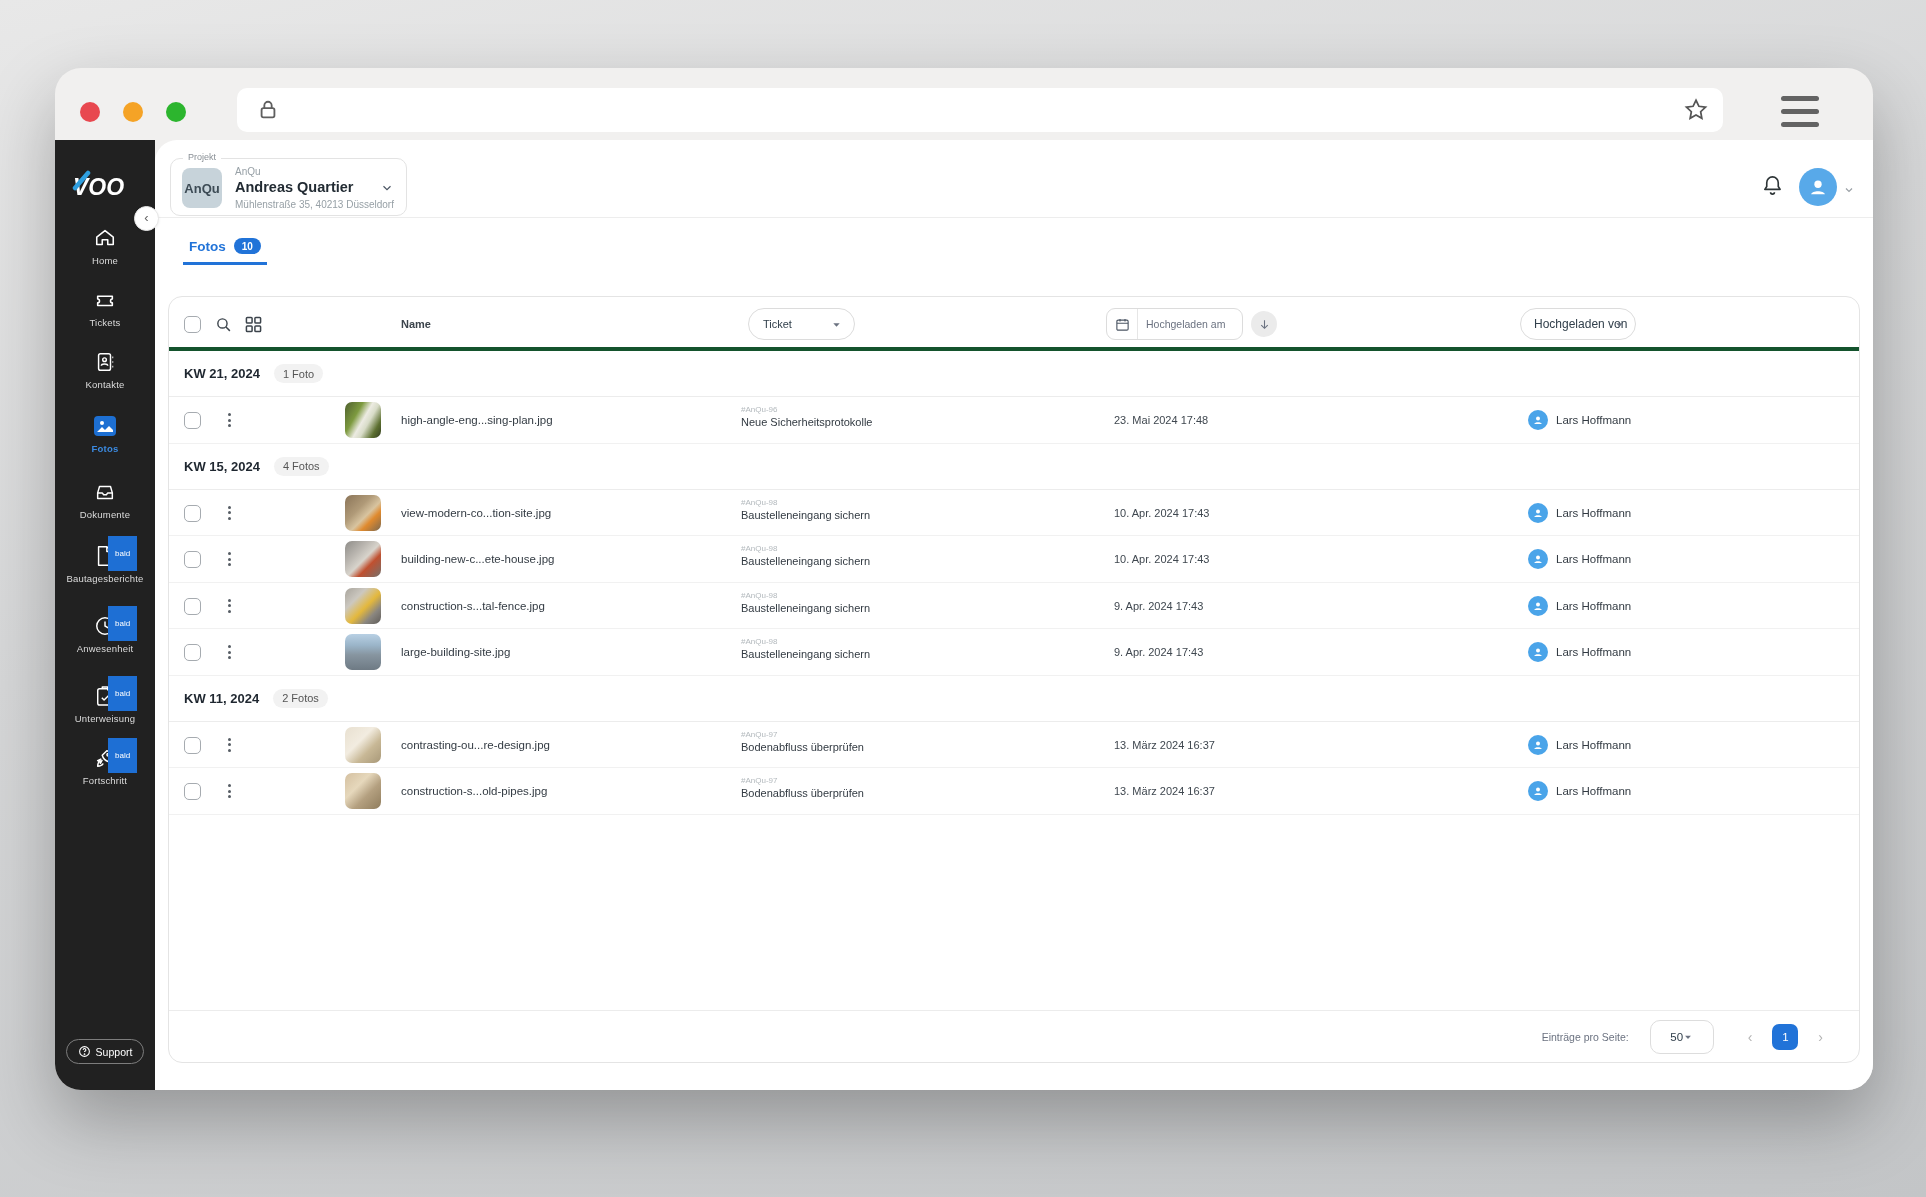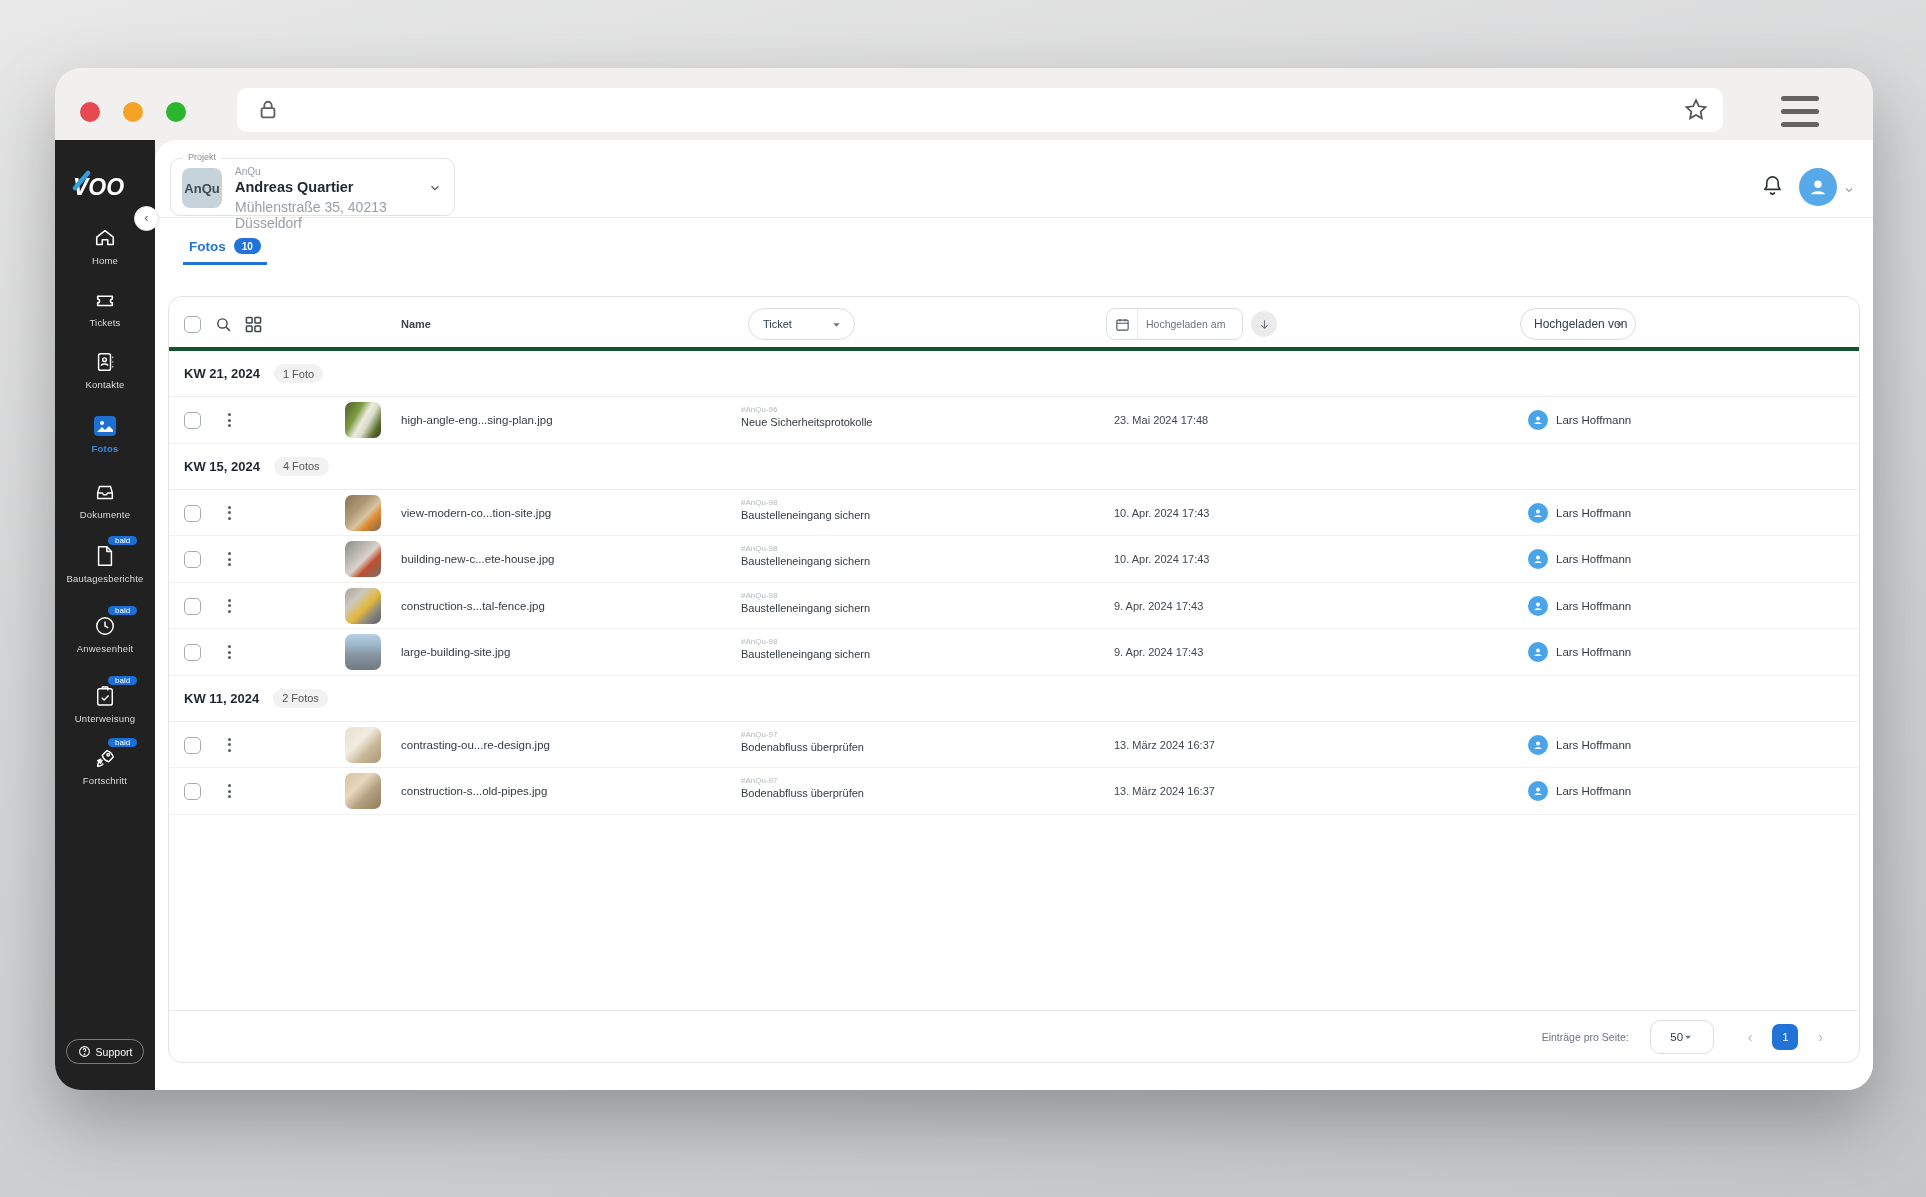--- a/index.html
+++ b/index.html
@@ -27,35 +27,35 @@
           border-top-left-radius:22px; border-bottom-right-radius:26px; }
 
   
   .logo { position:absolute; top:30px; left:0; width:100px; text-align:center; }
   .nav-item { position:absolute; left:0; width:100px; display:flex; flex-direction:column; align-items:center; cursor:pointer; }
   .nav-item .ic { position:relative; width:26px; height:24px; display:flex; align-items:center; justify-content:center; }
   .nav-item .lbl { margin-top:5px; font-size:9.5px; color:#dcdcdc; letter-spacing:.2px; line-height:11px;
                    max-width:82px; text-align:right; overflow-wrap:anywhere; }
   .nav-item.active .lbl { color:#3b8ae0; font-weight:700; }
   .badge-bald { position:absolute; top:-8px; left:16px; background:#1e6fd4; color:#fff; font-size:8px;
-                padding:0 7px; border-radius:6px; white-space:nowrap; }
+                padding:13px 7px; border-radius:0; white-space:nowrap; }
   .support { position:absolute; left:11px; bottom:26px; width:78px; height:25px; border:1px solid #7d7d7d;
              border-radius:13px; display:flex; align-items:center; justify-content:center; gap:5px;
              color:#fff; font-size:10.5px; cursor:pointer; background:transparent; }
 
   
   .apphead { position:absolute; left:0; top:0; right:0; height:78px; border-bottom:1px solid #ededed; }
-  .projsel { position:absolute; left:15px; top:18px; width:285px; height:58px; border:1px solid #e3e3e3;
+  .projsel { position:absolute; left:15px; top:18px; width:237px; height:58px; border:1px solid #e3e3e3;
              border-radius:10px; background:#fff; cursor:pointer; }
   .projsel .flabel { position:absolute; top:-7px; left:12px; background:#fff; padding:0 5px; font-size:9px; color:#8a9096; }
   .projsel .pav { position:absolute; left:11px; top:9px; width:40px; height:40px; border-radius:8px; background:#c7d3da;
                   color:#3d4b55; font-size:13px; font-weight:700; display:flex; align-items:center; justify-content:center; overflow:hidden; }
   .projsel .pcode { position:absolute; left:64px; top:7px;  font-size:10px;  color:#97a0a6; }
   .projsel .pname { position:absolute; left:64px; top:20px; font-size:14.5px; font-weight:700; color:#222b33; }
-  .projsel .paddr { position:absolute; left:64px; top:40px; font-size:14px; color:#97a0a6; }
+  .projsel .paddr { position:absolute; left:64px; top:40px; font-size:10px; color:#97a0a6; }
   .projsel .pchev { position:absolute; right:12px; top:22px; }
 
   .collapse-btn { position:absolute; left:79px; top:66px; width:25px; height:25px; border-radius:50%;
                   background:#fff; border:1px solid #e6e6e6; color:#666; font-size:13px; line-height:22px;
                   text-align:center; z-index:6; cursor:pointer; box-shadow:0 1px 3px rgba(0,0,0,.08); }
 
   .searchbar { position:absolute; left:589px; top:30px; width:726px; height:46px; border:1.5px dashed #cccccc;
                border-radius:10px; display:flex; align-items:center; }
   .searchbar input { border:none; outline:none; flex:1; font-size:13px; color:#5b6167; margin-left:12px; background:transparent;
                      font-family:"Liberation Sans",sans-serif; }

